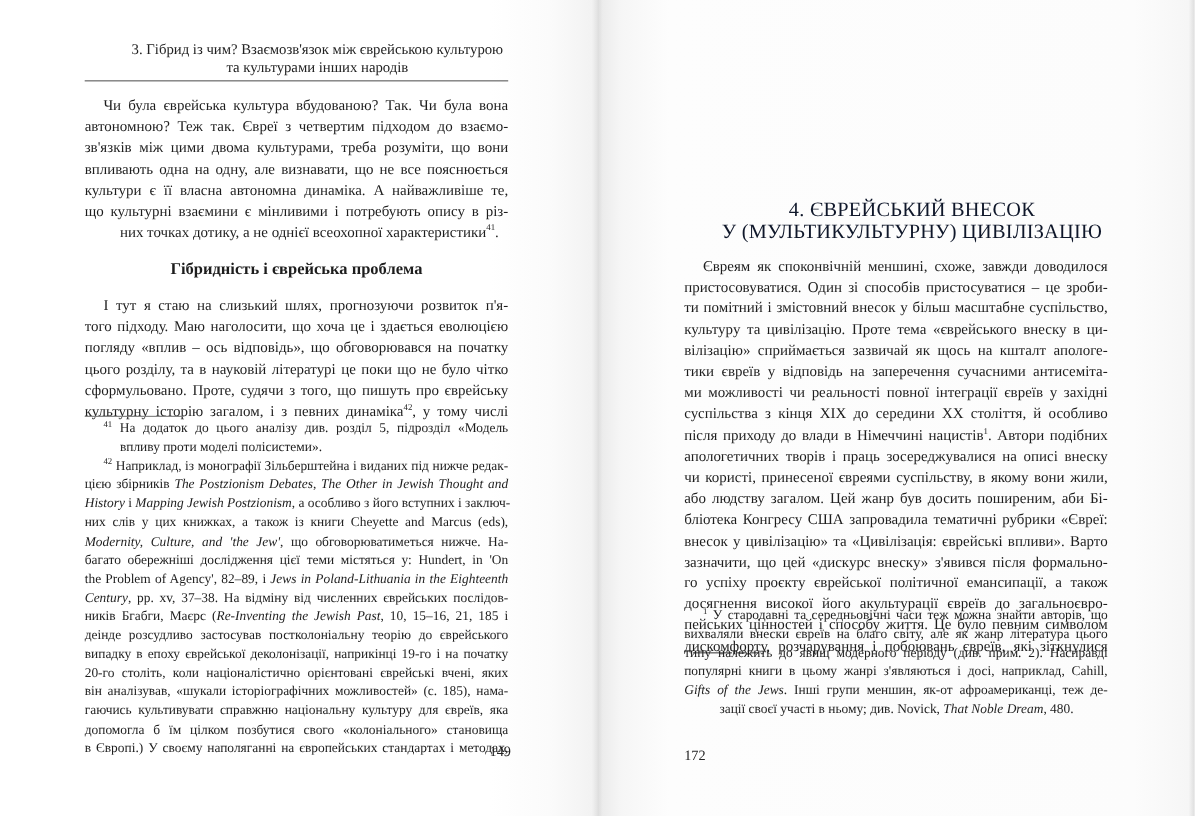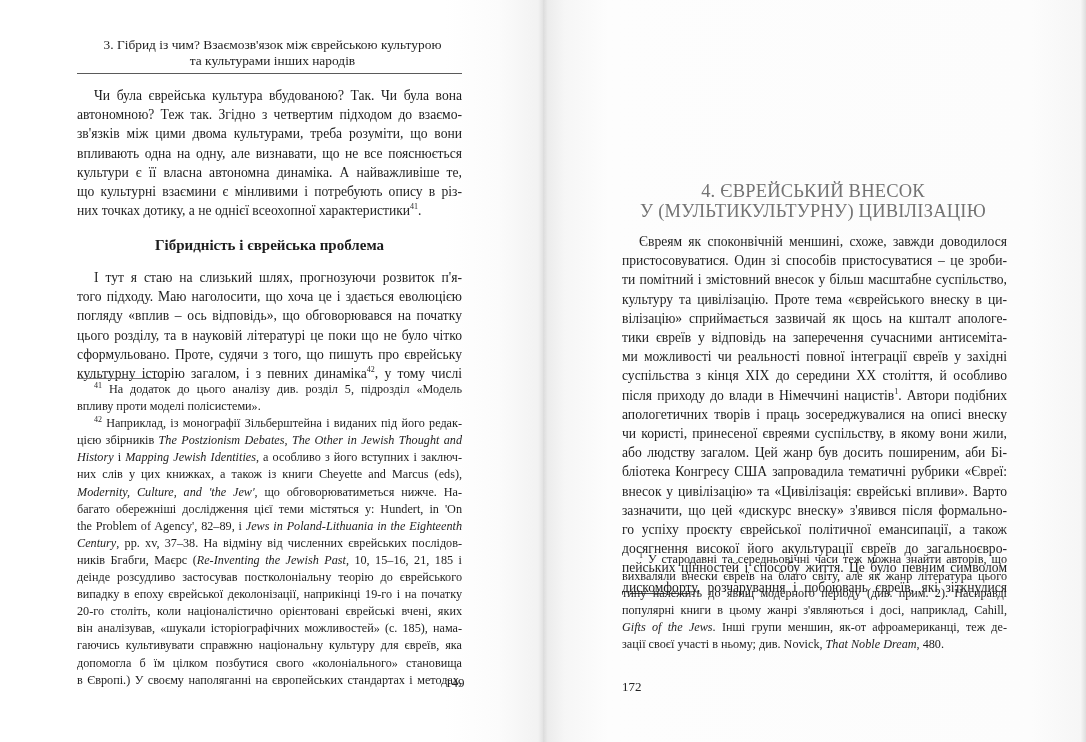--- a/index.html
+++ b/index.html
@@ -35,21 +35,21 @@
   .head-rule {
     position: absolute; left: 77px; width: 385px; top: 73px; height: 1px; background: #5a5a5a;
   }
   .body-text {
     position: absolute;
     font-family: "Liberation Serif", serif;
     font-size: 13.6px; line-height: 19.2px;
     text-align: justify;
   }
   .line { display: block; white-space: nowrap; text-align-last: justify; text-align: justify; }
-  .line.last { text-align-last: left; }
+  .line.last { text-align-last: left; margin-left: 32px; }
   .indent { text-indent: 17px; }
   sup { font-size: 8px; vertical-align: super; line-height: 0; }
 
   .left-p1 { left: 77px; width: 385px; top: 86px; }
   .section-heading {
     position: absolute; left: 77px; width: 385px; top: 236px;
     text-align: center; font-family: "Liberation Serif", serif;
     font-weight: bold; font-size: 15px; line-height: 18px;
   }
   .left-p2 { left: 77px; width: 385px; top: 268px; }
@@ -62,42 +62,42 @@
   .page-number {
     position: absolute; font-family: "Liberation Serif", serif; font-size: 13px; color: #222;
   }
   .pn-left { left: 445px; top: 675px; }
   .pn-right { left: 622px; top: 679px; }
 
   
   .chapter-title {
     position: absolute; left: 620px; width: 386px; top: 181px;
     text-align: center; font-family: "Liberation Serif", serif;
-    font-size: 18.5px; line-height: 20px; letter-spacing: 0.2px; color: #737373;
+    font-size: 18.5px; line-height: 20px; letter-spacing: 0.2px; color: #0f172a;
   }
   .right-p1 { left: 622px; width: 385px; top: 232px; }
   .right-fn { left: 622px; width: 385px; top: 551px; }
   .underline { text-decoration: underline; text-decoration-color: #444; }
   em { font-style: italic; }
 </style>
 </head>
 <body>
 
 <div class="spread">
 
   <div class="page page-left">
     <div class="running-head">
       <span class="line last" style="text-align:center;text-align-last:center">3. Гібрид із чим? Взаємозв'язок між єврейською культурою</span>
       <span class="line last" style="text-align:center;text-align-last:center">та культурами інших народів</span>
     </div>
     <div class="head-rule"></div>
 
     <div class="body-text left-p1">
       <span class="line indent">Чи була єврейська культура вбудованою? Так. Чи була вона</span>
-      <span class="line">автономною? Теж так. Згідно з четвертим підходом до взаємо-</span>
+      <span class="line">автономною? Теж так. Євреї з четвертим підходом до взаємо-</span>
       <span class="line">зв'язків між цими двома культурами, треба розуміти, що вони</span>
       <span class="line">впливають одна на одну, але визнавати, що не все пояснюється</span>
       <span class="line">культури є її власна автономна динаміка. А найважливіше те,</span>
       <span class="line">що культурні взаємини є мінливими і потребують опису в різ-</span>
       <span class="line last"><span>них точках дотику, а не однієї всеохопної характеристики</span><sup>41</sup>.</span>
     </div>
 
     <div class="section-heading">Гібридність і єврейська проблема</div>
 
     <div class="body-text left-p2">
@@ -108,23 +108,23 @@
       <span class="line">сформульовано. Проте, судячи з того, що пишуть про єврейську</span>
       <span class="line"><span>культурну історію загалом, і з певних динаміка</span><sup>42</sup><span>, у тому числі</span></span>
     </div>
 
     <div class="fn-rule"></div>
 
     <div class="footnotes left-fn">
       <span class="line indent"><sup>41</sup> <span>На додаток до цього аналізу див. розділ 5, підрозділ «Модель</span></span>
       <span class="line last">впливу проти моделі полісистеми».</span>
 
-      <span class="line indent"><sup>42</sup> <span>Наприклад, із монографії Зільберштейна і виданих під його редак-</span></span>
+      <span class="line indent"><sup>42</sup> <span>Наприклад, із монографії Зільберштейна і виданих під нижче редак-</span></span>
       <span class="line"><span>цією збірників </span><em>The Postzionism Debates</em><span>, </span><em>The Other in Jewish Thought and</em></span>
-      <span class="line"><em>History</em><span> і </span><em>Mapping Jewish Identities</em><span>, а особливо з його вступних і заключ-</span></span>
+      <span class="line"><em>History</em><span> і </span><em>Mapping Jewish Postzionism</em><span>, а особливо з його вступних і заключ-</span></span>
       <span class="line">них слів у цих книжках, а також із книги Cheyette and Marcus (eds),</span>
       <span class="line"><em>Modernity, Culture, and 'the Jew'</em><span>, що обговорюватиметься нижче. На-</span></span>
       <span class="line">багато обережніші дослідження цієї теми містяться у: Hundert, in 'On</span>
       <span class="line"><span>the Problem of Agency', 82–89, і </span><em>Jews in Poland-Lithuania in the Eighteenth</em></span>
       <span class="line"><em>Century</em><span>, pp. xv, 37–38. На відміну від численних єврейських послідов-</span></span>
       <span class="line"><span>ників Бгабги, Маєрс (</span><em>Re-Inventing the Jewish Past</em><span>, 10, 15–16, 21, 185 і</span></span>
       <span class="line">деінде розсудливо застосував постколоніальну теорію до єврейського</span>
       <span class="line">випадку в епоху єврейської деколонізації, наприкінці 19-го і на початку</span>
       <span class="line">20-го століть, коли націоналістично орієнтовані єврейські вчені, яких</span>
       <span class="line">він аналізував, «шукали історіографічних можливостей» (с. 185), нама-</span>

